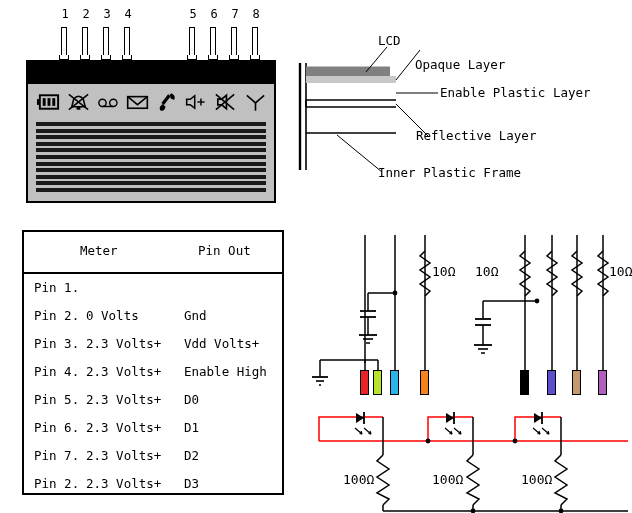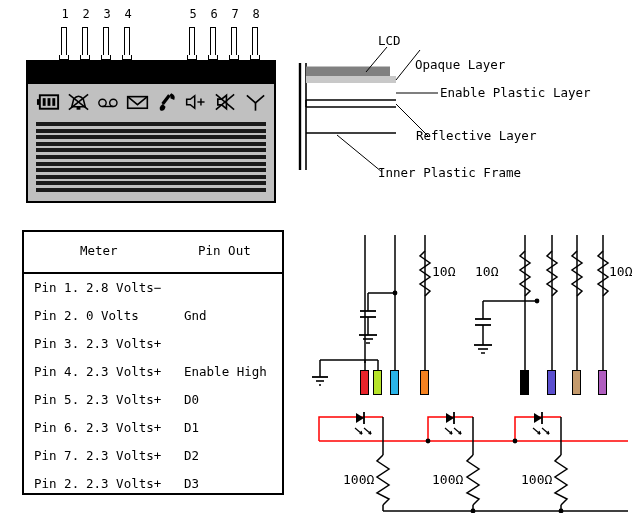--- a/index.html
+++ b/index.html
@@ -213,30 +213,30 @@
   </div>
 
   <div class="abs" id="pinout-table">
     <div id="pinout-head">
       <div class="h meter">Meter</div>
       <div class="h pinout">Pin Out</div>
     </div>
 
     <div class="pin-row">
       <span class="c-pin">Pin 1.</span>
-      <span class="c-volt">2.8 Volts−</span>
     </div>
     <div class="pin-row">
       <span class="c-pin">Pin 2.</span>
       <span class="c-volt">0 Volts</span>
       <span class="c-fn">Gnd</span>
     </div>
     <div class="pin-row">
       <span class="c-pin">Pin 3.</span>
       <span class="c-volt">2.3 Volts+</span>
+      <span class="c-fn">Vdd Volts+</span>
     </div>
     <div class="pin-row">
       <span class="c-pin">Pin 4.</span>
       <span class="c-volt">2.3 Volts+</span>
       <span class="c-fn">Enable High</span>
     </div>
     <div class="pin-row">
       <span class="c-pin">Pin 5.</span>
       <span class="c-volt">2.3 Volts+</span>
       <span class="c-fn">D0</span>

